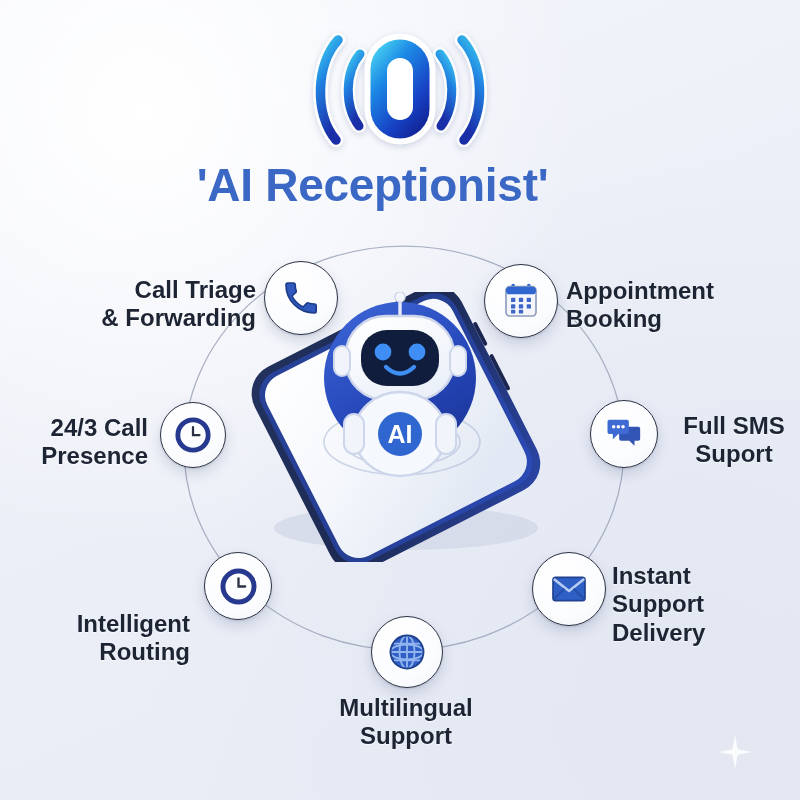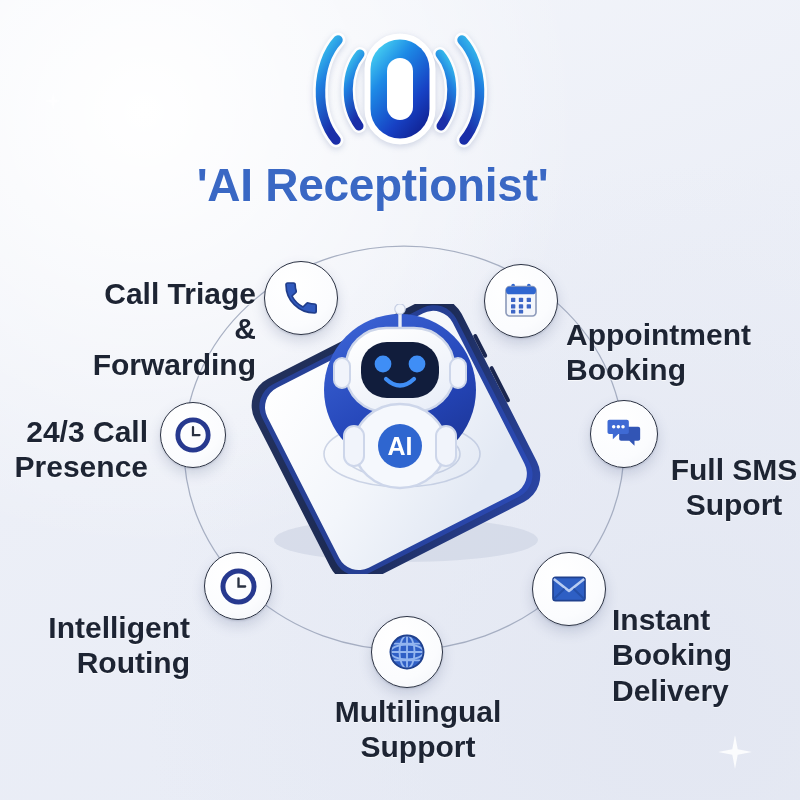--- a/index.html
+++ b/index.html
@@ -35,40 +35,40 @@
     position:absolute;left:0;top:158px;width:745px;text-align:center;
     font-size:46px;font-weight:bold;letter-spacing:-.3px;
     color:#3a68c4;
     text-shadow:0 1px 2px rgba(255,255,255,.9);
   }
 
   
   #orbit{position:absolute;left:0;top:230px;width:800px;height:500px;}
 
   
-  #center{position:absolute;left:230px;top:304px;width:340px;height:270px;}
+  #center{position:absolute;left:230px;top:292px;width:340px;height:270px;}
 
   
   .node{position:absolute;}
   .bubble{
     position:absolute;border-radius:50%;
     background:radial-gradient(circle at 36% 30%,#ffffff 0%,#fbfcfe 62%,#f1f3f8 100%);
     border:1.6px solid #2a3142;
     box-shadow:0 6px 13px rgba(70,86,130,.20), 0 1px 2px rgba(40,50,80,.16);
     display:flex;align-items:center;justify-content:center;
   }
   .bubble svg{display:block;}
   .label{
     position:absolute;
-    font-size:30px;line-height:1.18;font-weight:600;
+    font-size:24px;line-height:1.18;font-weight:600;
     color:#1d2433;white-space:pre-line;
     text-shadow:0 1px 1px rgba(255,255,255,.75);
   }
   .label.r{text-align:right;}
-  .label.l{text-align:left;margin-top:40px;}
+  .label.l{text-align:left;}
   .label.c{text-align:center;}
 </style>
 </head>
 <body>
 
 <div id="stage">
 
   <div class="sparkle" style="left:718px;top:735px;width:34px;height:34px;">
       <i></i>
     </div>
@@ -267,35 +267,35 @@
 
   <div class="node">
     <div class="bubble" style="left:532px;top:552px;width:72px;height:72px;">
       <svg width="40" height="40" viewBox="0 0 24 24">
         <rect x="2.4" y="5" width="19.2" height="14" rx="1.6" fill="#2e5fc4" stroke="#20418e" stroke-width="1"></rect>
         <path d="M2.9 6 12 13.2 21.1 6" fill="none" stroke="#b9cdf2" stroke-width="1.5" stroke-linejoin="round"></path>
         <path d="M2.9 18 9.3 11.8M21.1 18 14.7 11.8" fill="none" stroke="#2450aa" stroke-width="1.2"></path>
       </svg>
     </div>
     <div class="label l" style="left:612px;top:562px;width:184px;">Instant
-Booking
+Support
 Delivery</div>
   </div>
 
   <div class="node">
     <div class="bubble" style="left:371px;top:616px;width:70px;height:70px;">
       <svg width="42" height="42" viewBox="0 0 24 24">
         <circle cx="12" cy="12" r="9.4" fill="#2f5fc6"></circle>
         <g fill="none" stroke="#93b5ef" stroke-width="1.05">
           <ellipse cx="12" cy="12" rx="4.3" ry="9.4"></ellipse>
           <ellipse cx="12" cy="12" rx="9.4" ry="4.3"></ellipse>
           <line x1="12" y1="2.6" x2="12" y2="21.4"></line>
           <line x1="2.6" y1="12" x2="21.4" y2="12"></line>
           <path d="M4.2 7.2h15.6M4.2 16.8h15.6"></path>
         </g>
         <circle cx="12" cy="12" r="9.4" fill="none" stroke="#20418e" stroke-width="1.1"></circle>
       </svg>
     </div>
-    <div class="label c" style="left:278px;top:694px;width:280px;">Multilingual
+    <div class="label c" style="left:266px;top:694px;width:280px;">Multilingual
 Support</div>
   </div>
 
 </div>
 
 </body></html>

